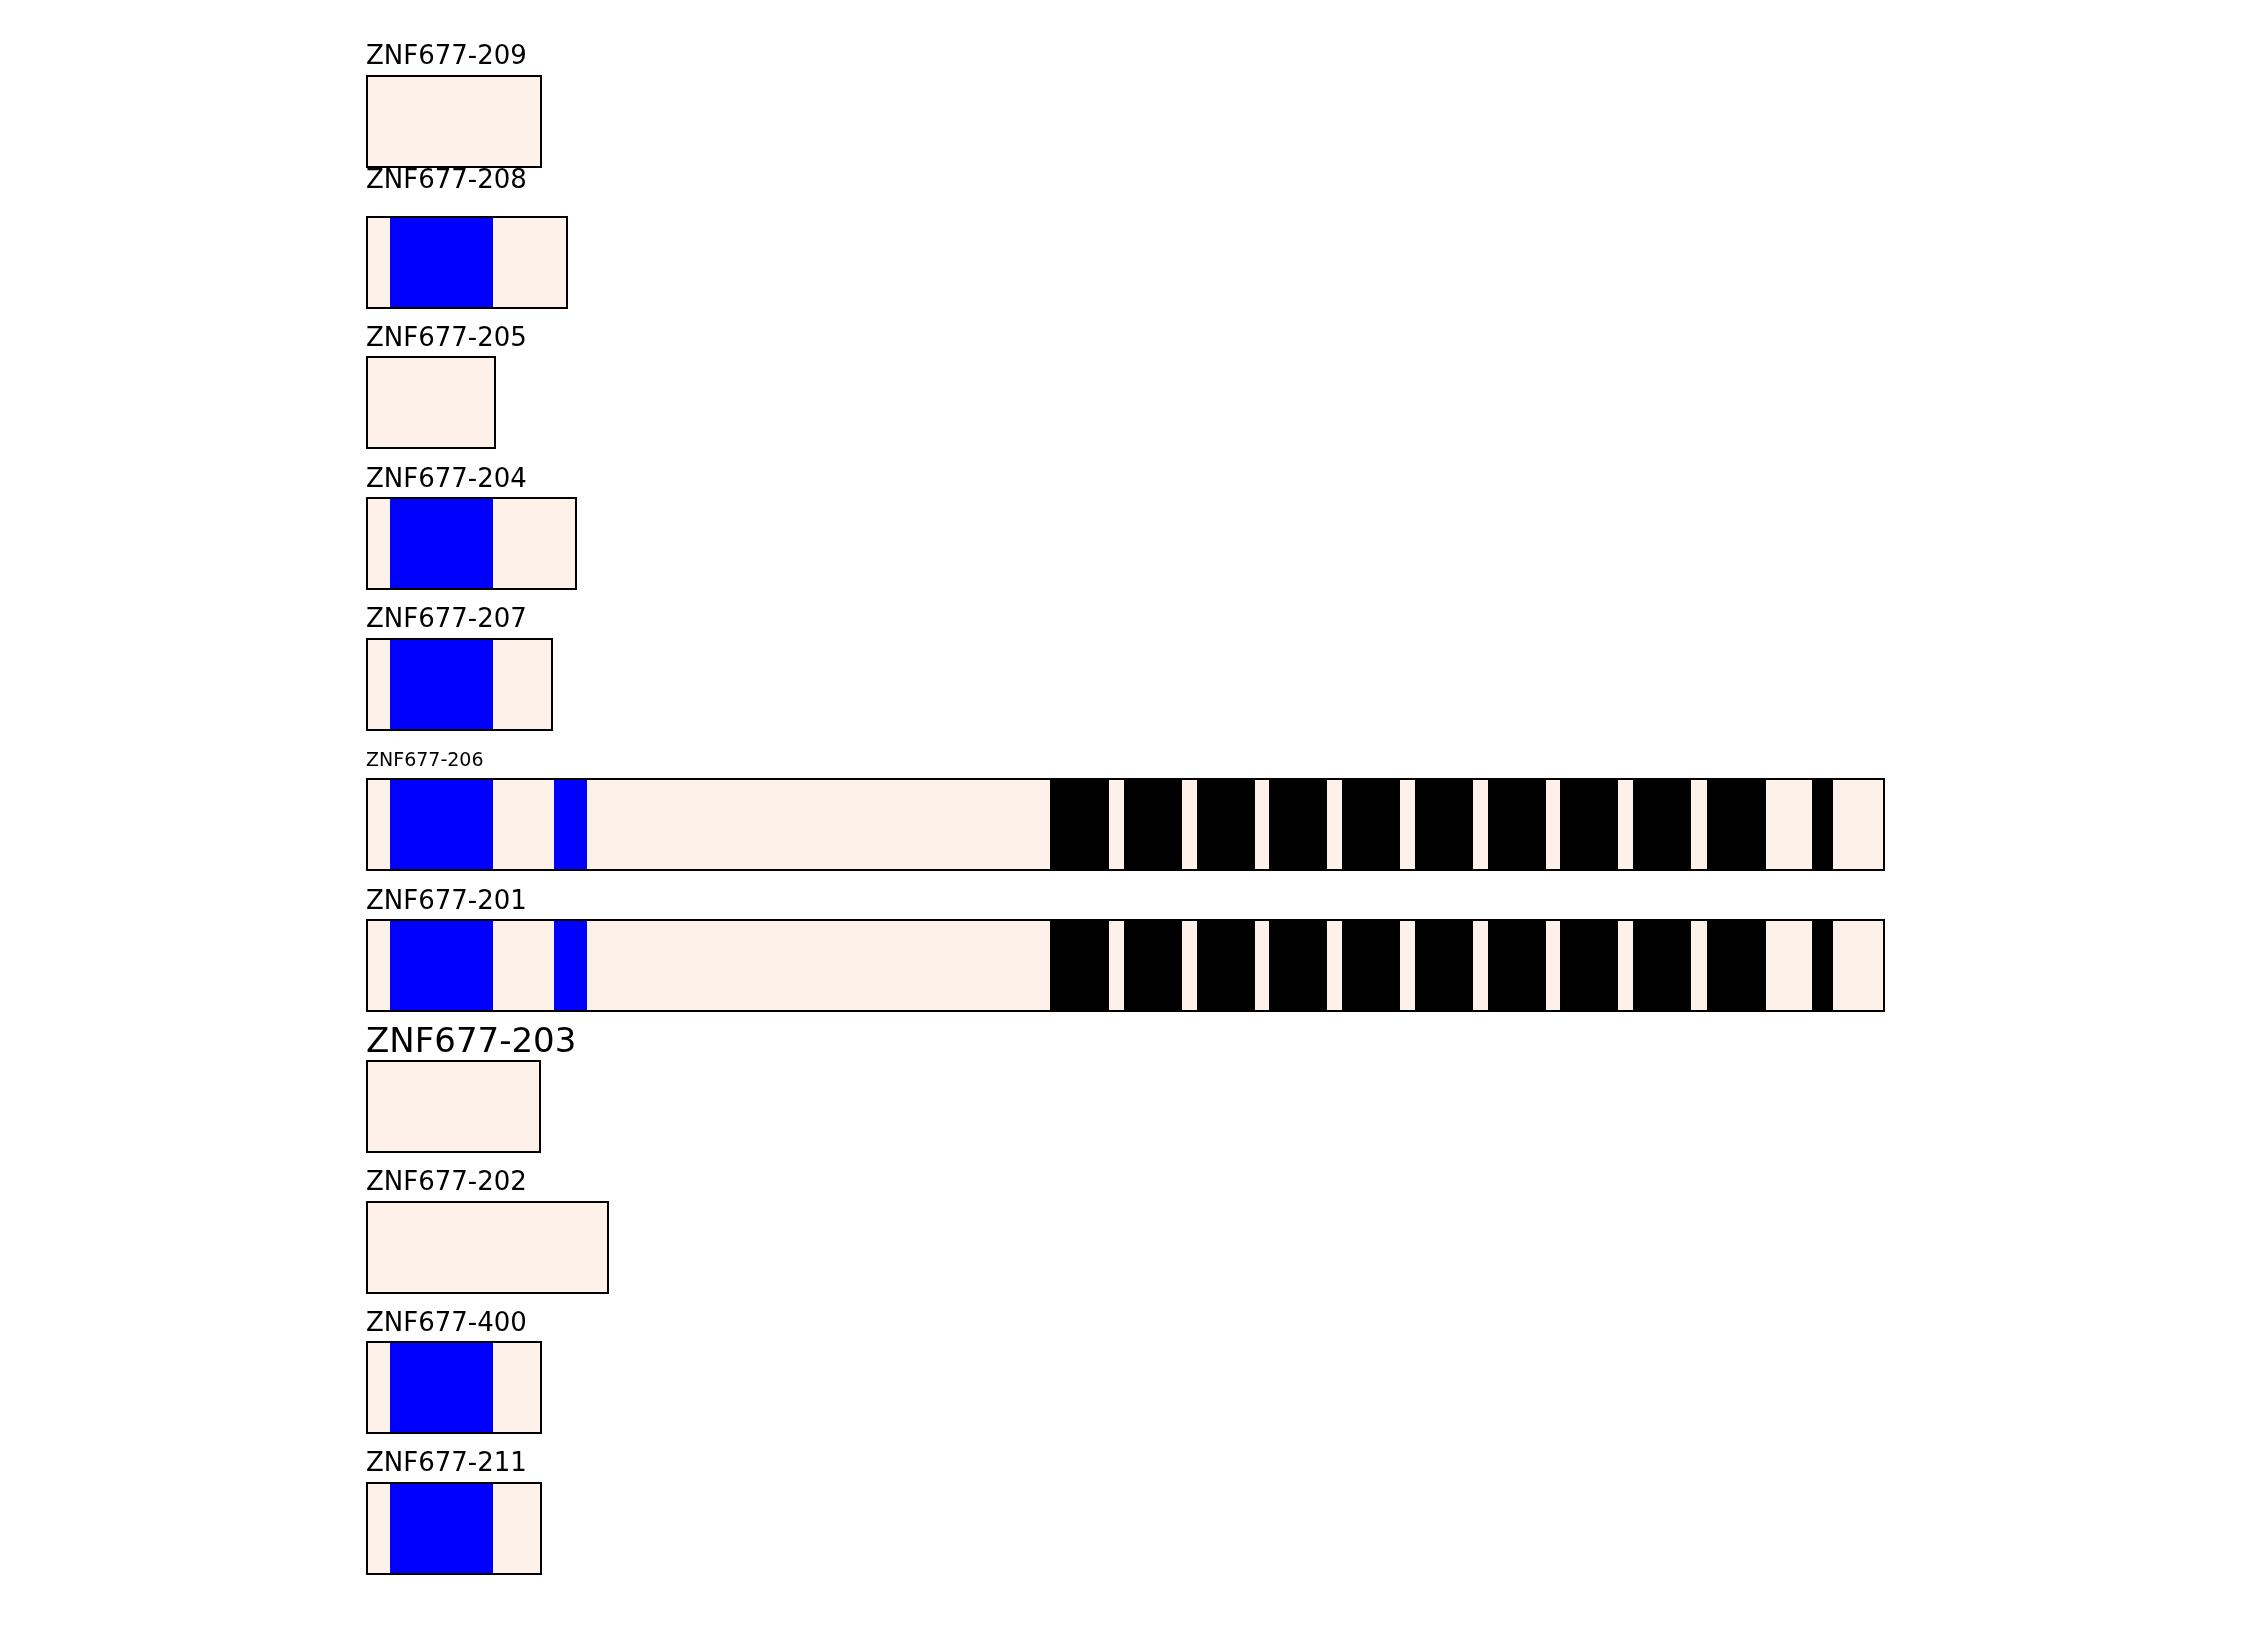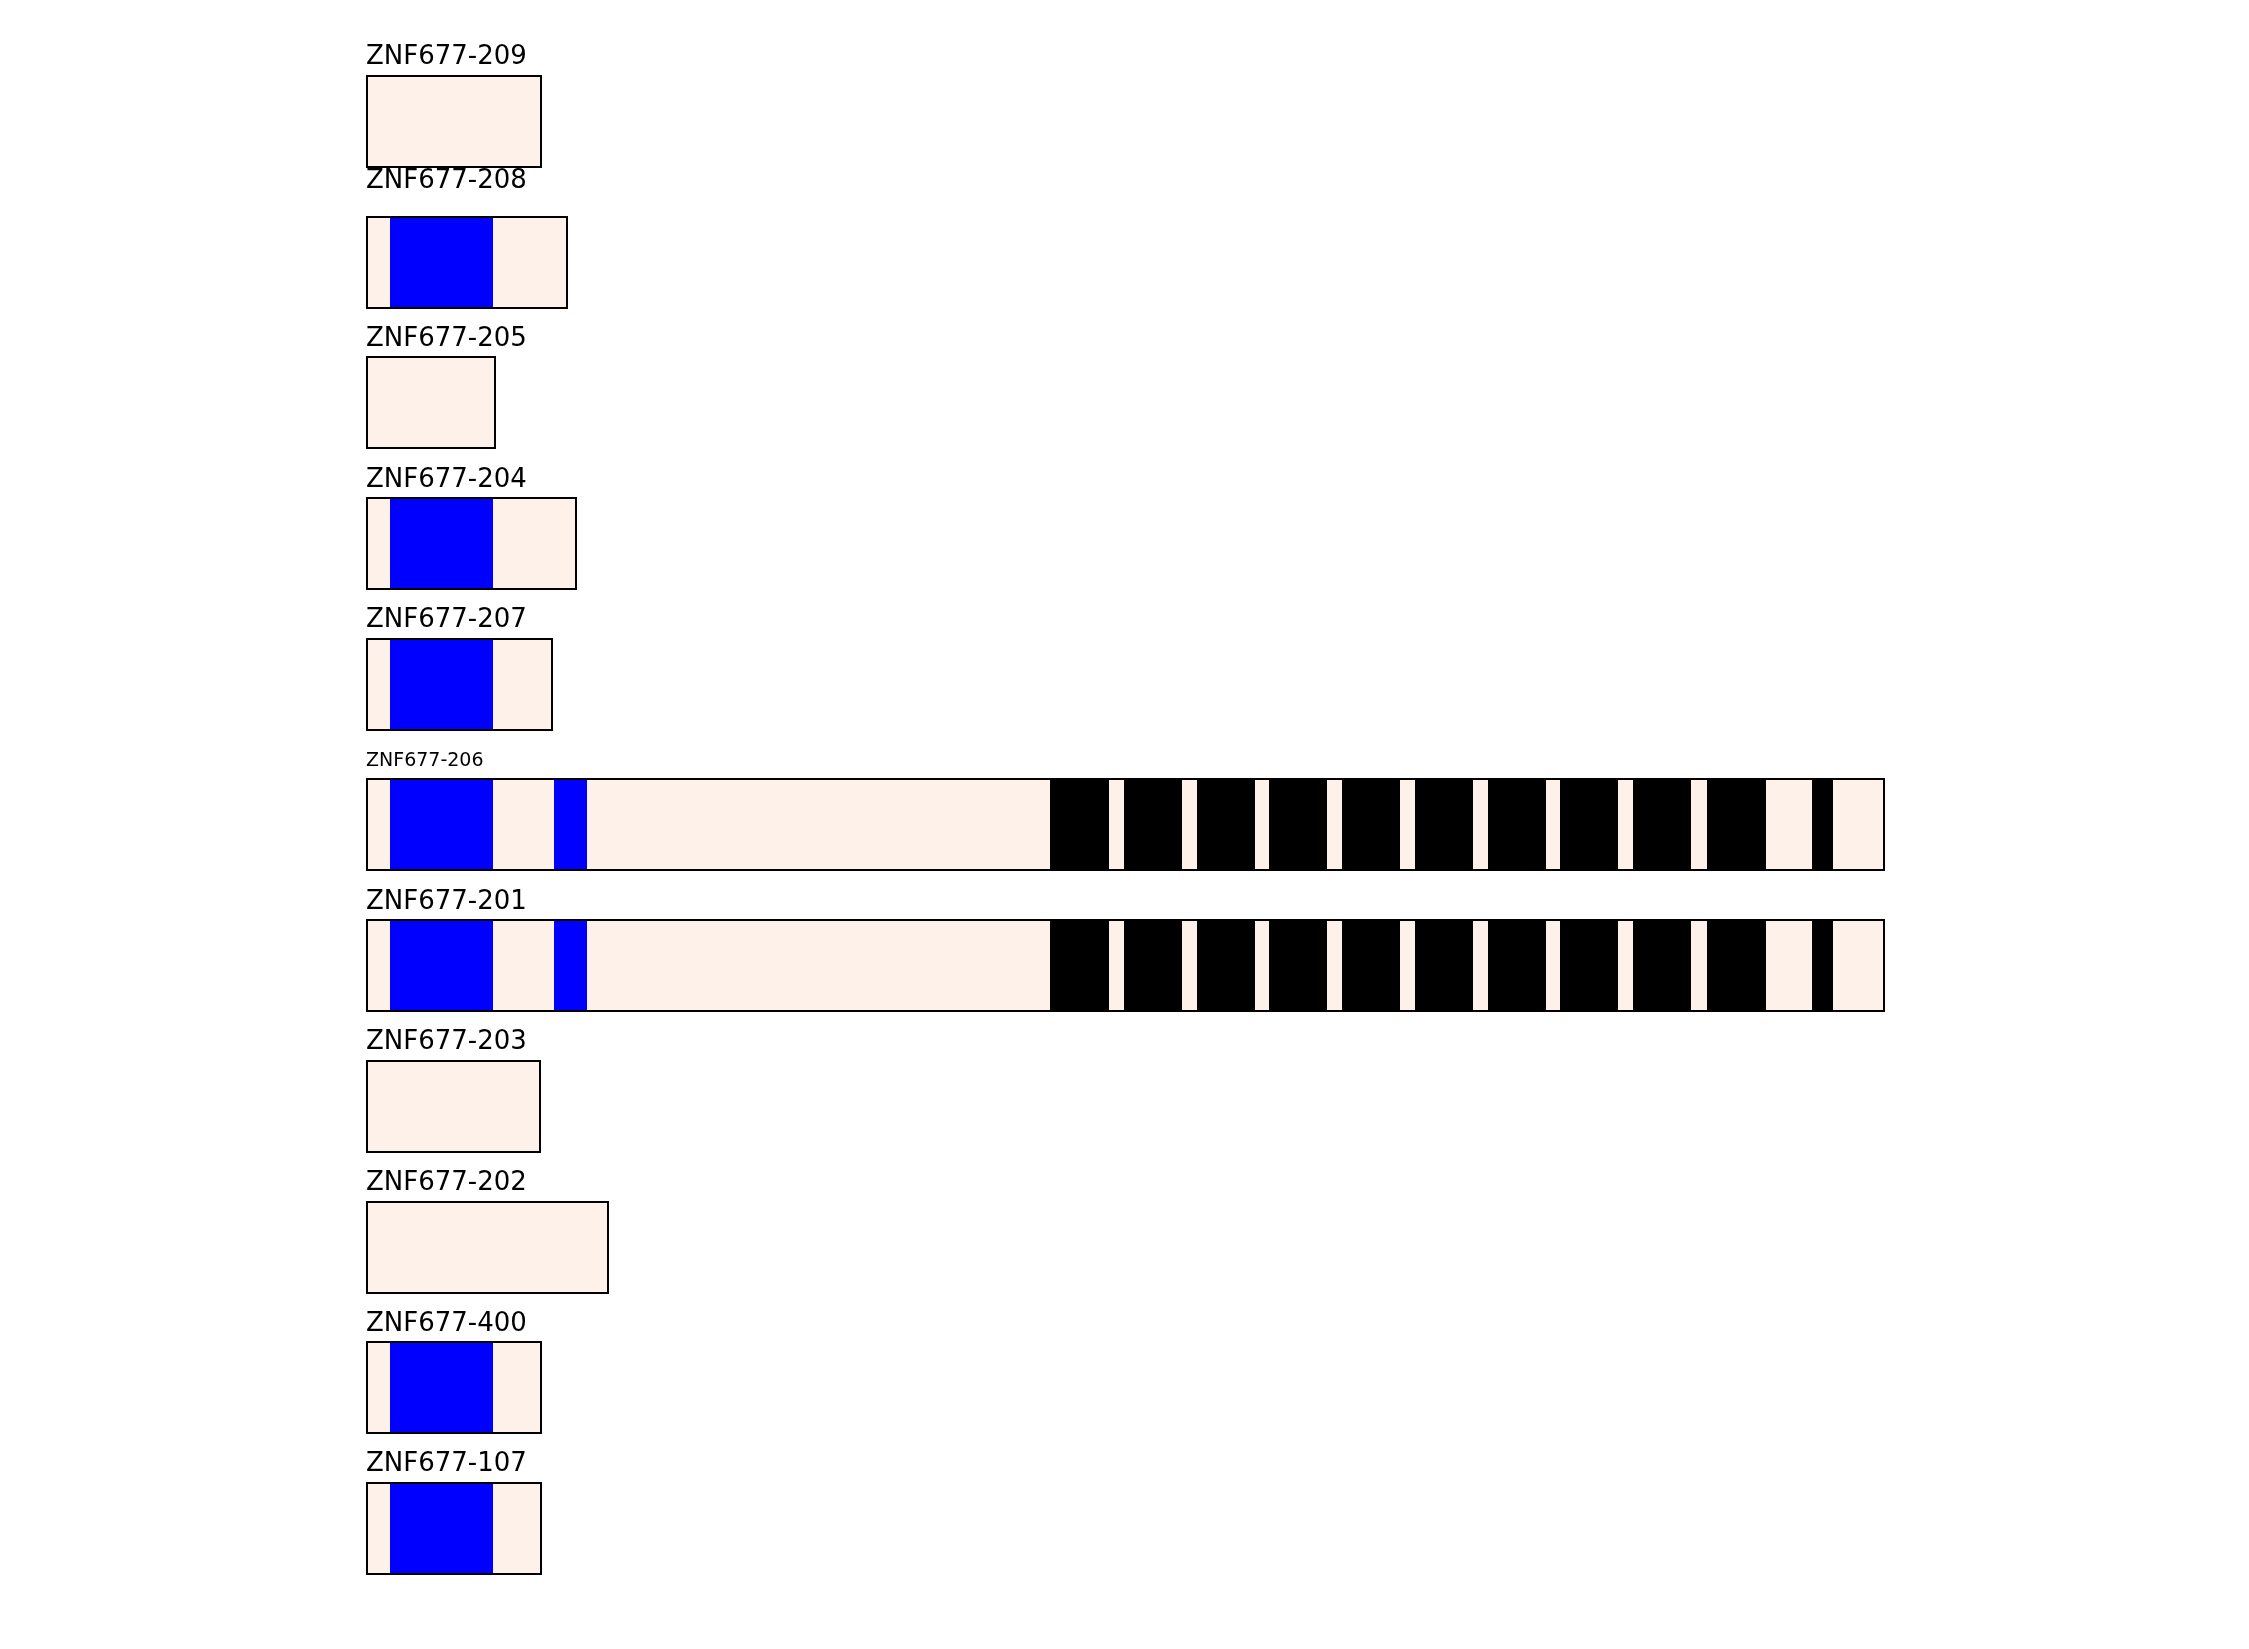--- a/index.html
+++ b/index.html
@@ -88,26 +88,26 @@
       <div class="domain black" style="left: 829px; width: 58px;"></div>
       <div class="domain black" style="left: 901px; width: 58px;"></div>
       <div class="domain black" style="left: 974px; width: 58px;"></div>
       <div class="domain black" style="left: 1047px; width: 58px;"></div>
       <div class="domain black" style="left: 1120px; width: 58px;"></div>
       <div class="domain black" style="left: 1192px; width: 58px;"></div>
       <div class="domain black" style="left: 1265px; width: 58px;"></div>
       <div class="domain black" style="left: 1339px; width: 59px;"></div>
       <div class="domain black" style="left: 1444px; width: 21px;"></div>
     </div>
-    <div class="row-label" style="left: 366px; top: 1025px; font-size: 26px;">ZNF677-203</div>
+    <div class="row-label" style="left: 366px; top: 1025px; font-size: 34px;">ZNF677-203</div>
     <div class="t-box" style="left: 366px; top: 1060px; width: 175px; height: 93px;"></div>
     <div class="row-label" style="left: 366px; top: 1166px; font-size: 26px;">ZNF677-202</div>
     <div class="t-box" style="left: 366px; top: 1201px; width: 243px; height: 93px;"></div>
     <div class="row-label" style="left: 366px; top: 1307px; font-size: 26px;">ZNF677-400</div>
     <div class="t-box" style="left: 366px; top: 1341px; width: 176px; height: 93px;">
       <div class="domain blue" style="left: 22px; width: 103px;"></div>
     </div>
-    <div class="row-label" style="left: 366px; top: 1447px; font-size: 26px;">ZNF677-107</div>
+    <div class="row-label" style="left: 366px; top: 1447px; font-size: 26px;">ZNF677-211</div>
     <div class="t-box" style="left: 366px; top: 1482px; width: 176px; height: 93px;">
       <div class="domain blue" style="left: 22px; width: 103px;"></div>
     </div>
   </div>
 
 
 </body></html>

